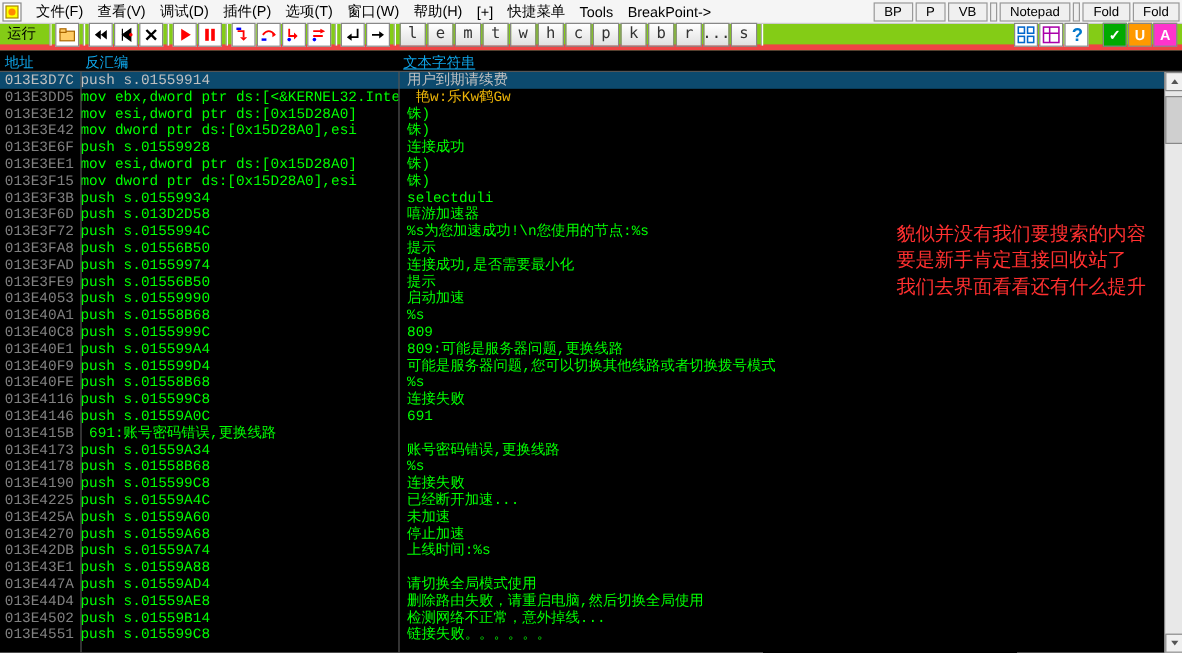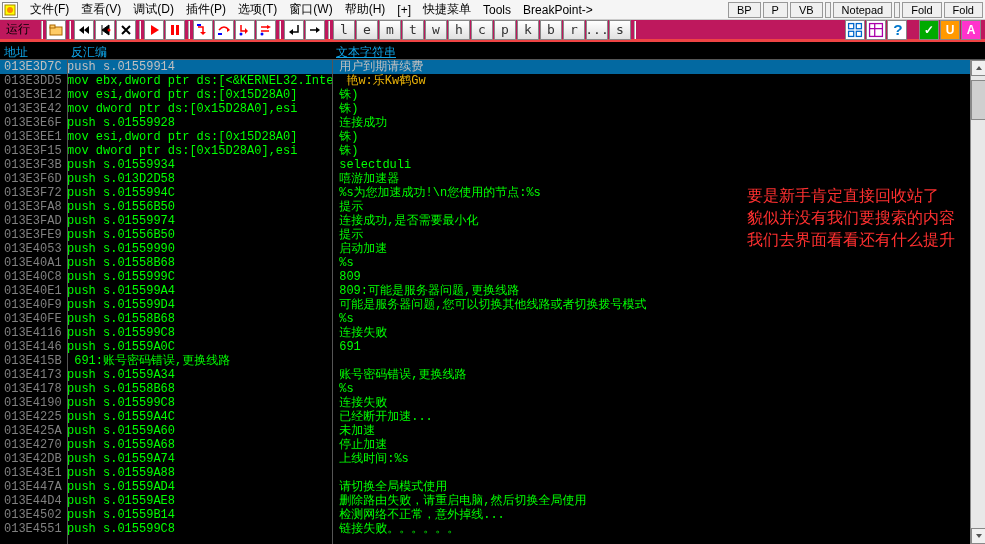--- a/index.html
+++ b/index.html
@@ -5,42 +5,42 @@
   * { margin:0; padding:0; box-sizing:border-box; }
   body { font-family:"SimSun","Arial",sans-serif; font-size:12px; background:#f0f0f0; width:985px; height:544px; overflow:hidden; position:relative; }
   .menubar { background:#f5f5f5; border-bottom:1px solid #ccc; height:20px; display:flex; align-items:center; padding:0 2px; }
   .menubar .app-icon { width:16px; height:16px; background:#fff; border:1px solid #888; margin-right:6px; display:flex; align-items:center; justify-content:center;}
   .menubar .app-icon svg { width:12px; height:12px; }
   .menu-item { padding:2px 6px; cursor:default; white-space:nowrap; }
   .spacer { flex:1; }
   .side-buttons { display:flex; gap:2px; }
   .side-btn { height:16px; padding:4px 8px; font-size:11px; border:1px solid #999; background:#f0f0f0; display:flex; align-items:center; }
   
-  .toolbar { background:#be185d; border-bottom:3px solid #ef4444; height:22px; display:flex; align-items:center; padding:0 2px; gap:1px; }
+  .toolbar { background:#84cc16; border-bottom:5px solid #ef4444; height:22px; display:flex; align-items:center; padding:0 2px; gap:1px; }
   .run-label { padding:0 4px; margin-right:4px; }
   .tb-sep { width:2px; height:18px; border-left:1px solid #aaa; border-right:1px solid #fff; margin:0 2px; }
   .tb-btn { width:20px; height:20px; border:1px solid #888; background:#fff; display:flex; align-items:center; justify-content:center; }
   .tb-btn svg { width:14px; height:14px; }
   .letter-btn { width:22px; height:20px; border:1px solid #888; background:linear-gradient(#fff,#e0e0e0); display:flex; align-items:center; justify-content:center; font-family:monospace; font-size:13px; color:#333; }
   .right-icons { display:flex; gap:1px; margin-left:auto; padding-right:2px; }
   .right-icon { width:20px; height:20px; border:1px solid #888; display:flex; align-items:center; justify-content:center; }
   
   .header-row { background:#000; color:#0ea5e9; height:18px; display:flex; border-bottom:1px solid #555; position:relative; }
   .hdr-addr { width:67px; padding:2px 4px; }
   .hdr-disasm { width:265px; padding:2px 4px; }
   .hdr-text { flex:1; padding:2px 4px;text-decoration:underline; }
   
   .body-area { background:#000; height:484px; position:relative; overflow:hidden; }
   .scroll-track { position:absolute; right:0; top:0; width:15px; height:100%; background:#e8e8e8; border-left:1px solid #888; }
   .scroll-arrow { width:15px; height:16px; background:#f0f0f0; border:1px solid #888; display:flex; align-items:center; justify-content:center; }
   .scroll-arrow.bottom { position:absolute; bottom:0; }
   .scroll-thumb { position:absolute; left:0; width:15px; height:40px; top:20px; background:#cfcfcf; border:1px solid #888; }
   
   .row { display:flex; height:14px; line-height:14px; font-family:"Terminal","Courier New",monospace; font-size:12px; white-space:pre; }
-  .row.sel { background:#0369a1; color:#c0c0c0 !important; }
+  .row.sel { background:#0c4a6e; color:#c0c0c0 !important; }
   .row.sel .addr,.row.sel .disasm,.row.sel .txt{ color:#c0c0c0; }
   .addr { width:67px; color:#808080; padding-left:4px; }
   .disasm { width:265px; color:#00ff00; overflow:hidden; }
   .txt { color:#00ff00; }
   .txt.magenta { color:#eab308; }
   .vline1 { position:absolute; left:67px; top:0; bottom:0; width:1px; background:#555; }
   .vline2 { position:absolute; left:332px; top:0; bottom:0; width:1px; background:#555; }
   
   .annotation { position:absolute; right:30px; top:125px; color:#ff3030; font-family:"SimSun"; font-size:16px; line-height:22px; text-align:left; }
 </style>
@@ -241,22 +241,22 @@
       <div class="row"><span class="addr">013E425A</span><span class="disasm">push s.01559A60</span><span class="txt"> 未加速</span></div>
       <div class="row"><span class="addr">013E4270</span><span class="disasm">push s.01559A68</span><span class="txt"> 停止加速</span></div>
       <div class="row"><span class="addr">013E42DB</span><span class="disasm">push s.01559A74</span><span class="txt"> 上线时间:%s</span></div>
       <div class="row"><span class="addr">013E43E1</span><span class="disasm">push s.01559A88</span></div>
       <div class="row"><span class="addr">013E447A</span><span class="disasm">push s.01559AD4</span><span class="txt"> 请切换全局模式使用</span></div>
       <div class="row"><span class="addr">013E44D4</span><span class="disasm">push s.01559AE8</span><span class="txt"> 删除路由失败，请重启电脑,然后切换全局使用</span></div>
       <div class="row"><span class="addr">013E4502</span><span class="disasm">push s.01559B14</span><span class="txt"> 检测网络不正常，意外掉线...</span></div>
       <div class="row"><span class="addr">013E4551</span><span class="disasm">push s.015599C8</span><span class="txt"> 链接失败。。。。。。</span></div>
     </div>
   <div class="annotation">
+    <div>貌似并没有我们要搜索的内容</div>
     <div>要是新手肯定直接回收站了</div>
-    <div>貌似并没有我们要搜索的内容</div>
     <div>我们去界面看看还有什么提升</div>
   </div>
   <div class="scroll-track">
     <div class="scroll-arrow">
         <svg width="8" height="8" viewBox="0 0 8 8">
           <path d="M1 6 L4 2 L7 6 Z" fill="#555"></path>
         </svg>
       </div>
     <div class="scroll-thumb"></div>
     <div class="scroll-arrow bottom">

